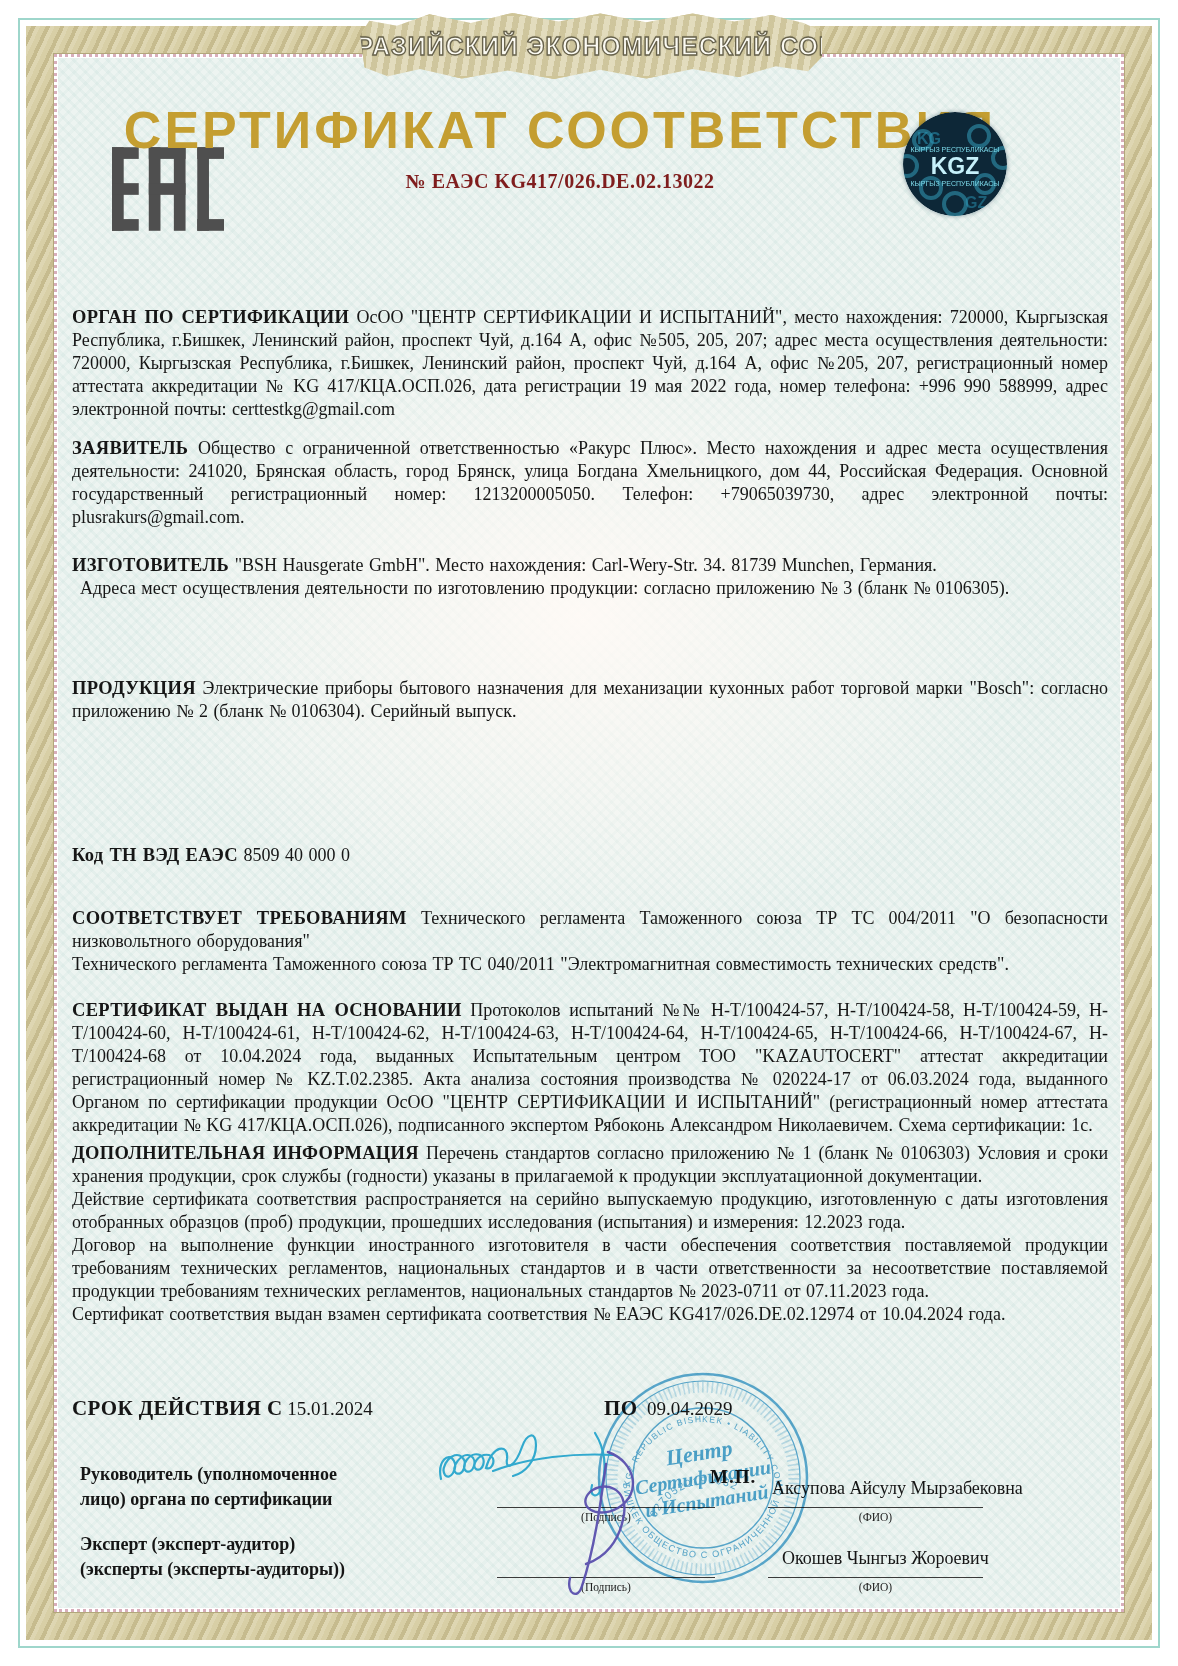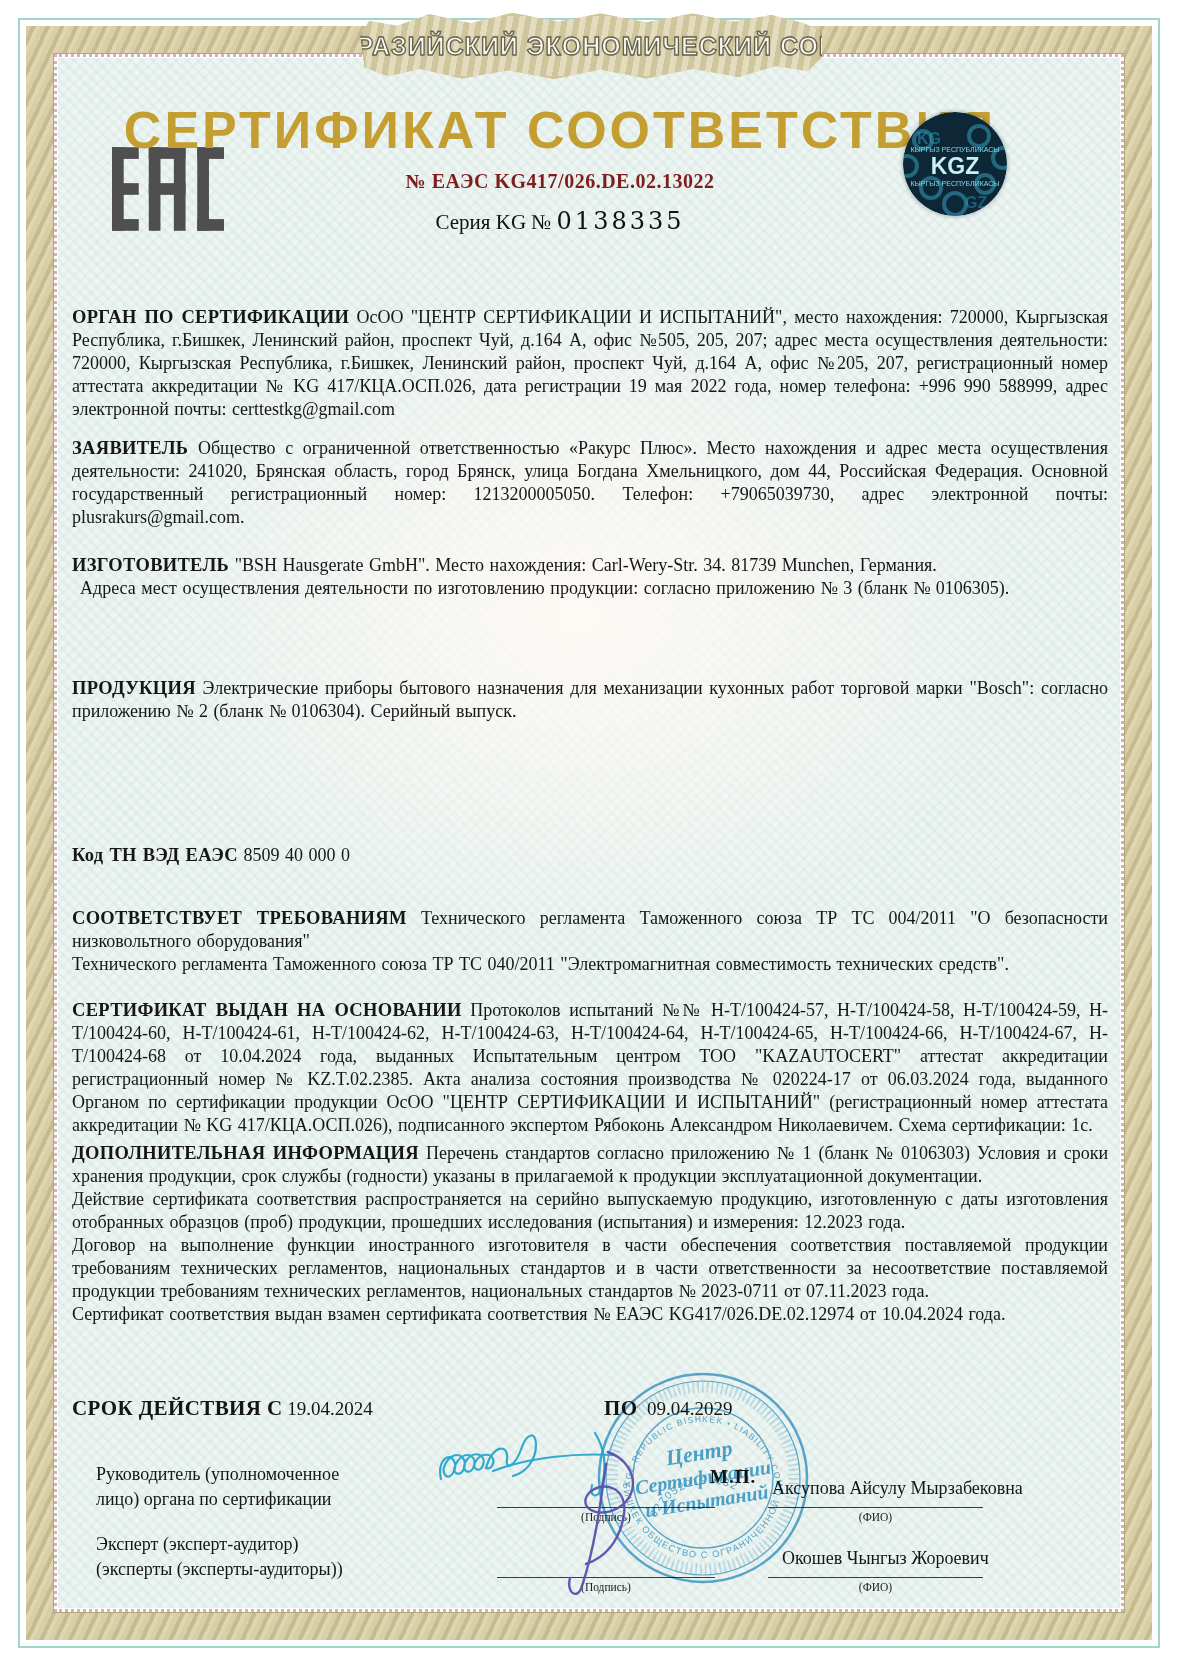--- a/index.html
+++ b/index.html
@@ -57,21 +57,21 @@
     font-size:18px; line-height:23px; text-align:justify; word-spacing:1px; color:#161616;
   }
   .para b { font-size:18.5px; letter-spacing:.3px; }
   .blockline { display:block; }
   .plain { text-align:left; }
   
   .validity { position:absolute; top:1396px; font-size:19px; }
   .validity b { font-size:21px; letter-spacing:.4px; }
   .v-from { left:72px; }
   .v-to { left:604px; }
-  .role { position:absolute; left:96px; font-weight:normal; font-size:18px; line-height:25px; white-space:pre-line; }
+  .role { position:absolute; left:80px; font-weight:bold; font-size:18px; line-height:25px; white-space:pre-line; }
   .sigline { position:absolute; border-top:1.5px solid #3a3a3a; height:0; }
   .linelabel { position:absolute; font-size:11.5px; text-align:center; color:#222; }
   .name { position:absolute; font-size:18px; white-space:nowrap; }
   .mp { position:absolute; left:710px; top:1466px; font-weight:bold; font-size:19px; letter-spacing:1px; }
   .sig { position:absolute; z-index:6; }
   .stamp { position:absolute; left:593px; top:1368px; z-index:5; mix-blend-mode:multiply; opacity:.9; }
 </style>
 </head>
 <body>
 
@@ -100,24 +100,20 @@
           <rect x="44" y="43" width="44" height="14"></rect>
         <rect x="102" y="0" width="14" height="100"></rect>
           <rect x="102" y="0" width="32" height="14"></rect>
         <rect x="102" y="86" width="32" height="14"></rect>
       </g>
     </svg>
   </div>
 
   <div class="centered title">СЕРТИФИКАТ СООТВЕТСТВИЯ</div>
   <div class="centered certno">№ ЕАЭС KG417/026.DE.02.13022</div>
-  <div class="centered series">
-    <span>Серия KG №</span>
-    <span class="num">0138335</span>
-  </div>
 
   <div class="holo">
     <svg width="104" height="104" viewBox="0 0 104 104">
       <circle cx="52" cy="52" r="52" fill="#0d2737"></circle>
       <g fill="none" stroke="#3db8d8" stroke-width="4" opacity="0.45">
         <circle cx="20" cy="28" r="9"></circle>
           <circle cx="76" cy="24" r="10"></circle>
           <circle cx="28" cy="76" r="10"></circle>
         <circle cx="82" cy="72" r="9"></circle>
           <circle cx="52" cy="92" r="11"></circle>
@@ -174,21 +170,21 @@
       <b>ДОПОЛНИТЕЛЬНАЯ ИНФОРМАЦИЯ</b>
       <span>Перечень стандартов согласно приложению № 1 (бланк № 0106303) Условия и сроки хранения продукции, срок службы (годности) указаны в прилагаемой к продукции эксплуатационной документации.</span>
     </p>
     <p style="margin:0">Действие сертификата соответствия распространяется на серийно выпускаемую продукцию, изготовленную с даты изготовления отобранных образцов (проб) продукции, прошедших исследования (испытания) и измерения: 12.2023 года.</p>
     <p style="margin:0">Договор на выполнение функции иностранного изготовителя в части обеспечения соответствия поставляемой продукции требованиям технических регламентов, национальных стандартов и в части ответственности за несоответствие поставляемой продукции требованиям технических регламентов, национальных стандартов № 2023-0711 от 07.11.2023 года.</p>
     <p style="margin:0">Сертификат соответствия выдан взамен сертификата соответствия № ЕАЭС KG417/026.DE.02.12974 от 10.04.2024 года.</p>
   </div>
 
   <div class="validity v-from">
     <b>СРОК ДЕЙСТВИЯ С</b>
-    <span>19.04.2024</span>
+    <span>15.01.2024</span>
   </div>
   <div class="validity v-to">
     <b>ПО</b>&nbsp;
     <span>09.04.2029</span>
   </div>
 
   <div class="role" style="top:1462px; width:310px">Руководитель (уполномоченное
 лицо) органа по сертификации</div>
   <div class="role" style="top:1532px; width:360px">Эксперт (эксперт-аудитор)
 (эксперты (эксперты-аудиторы))</div>

